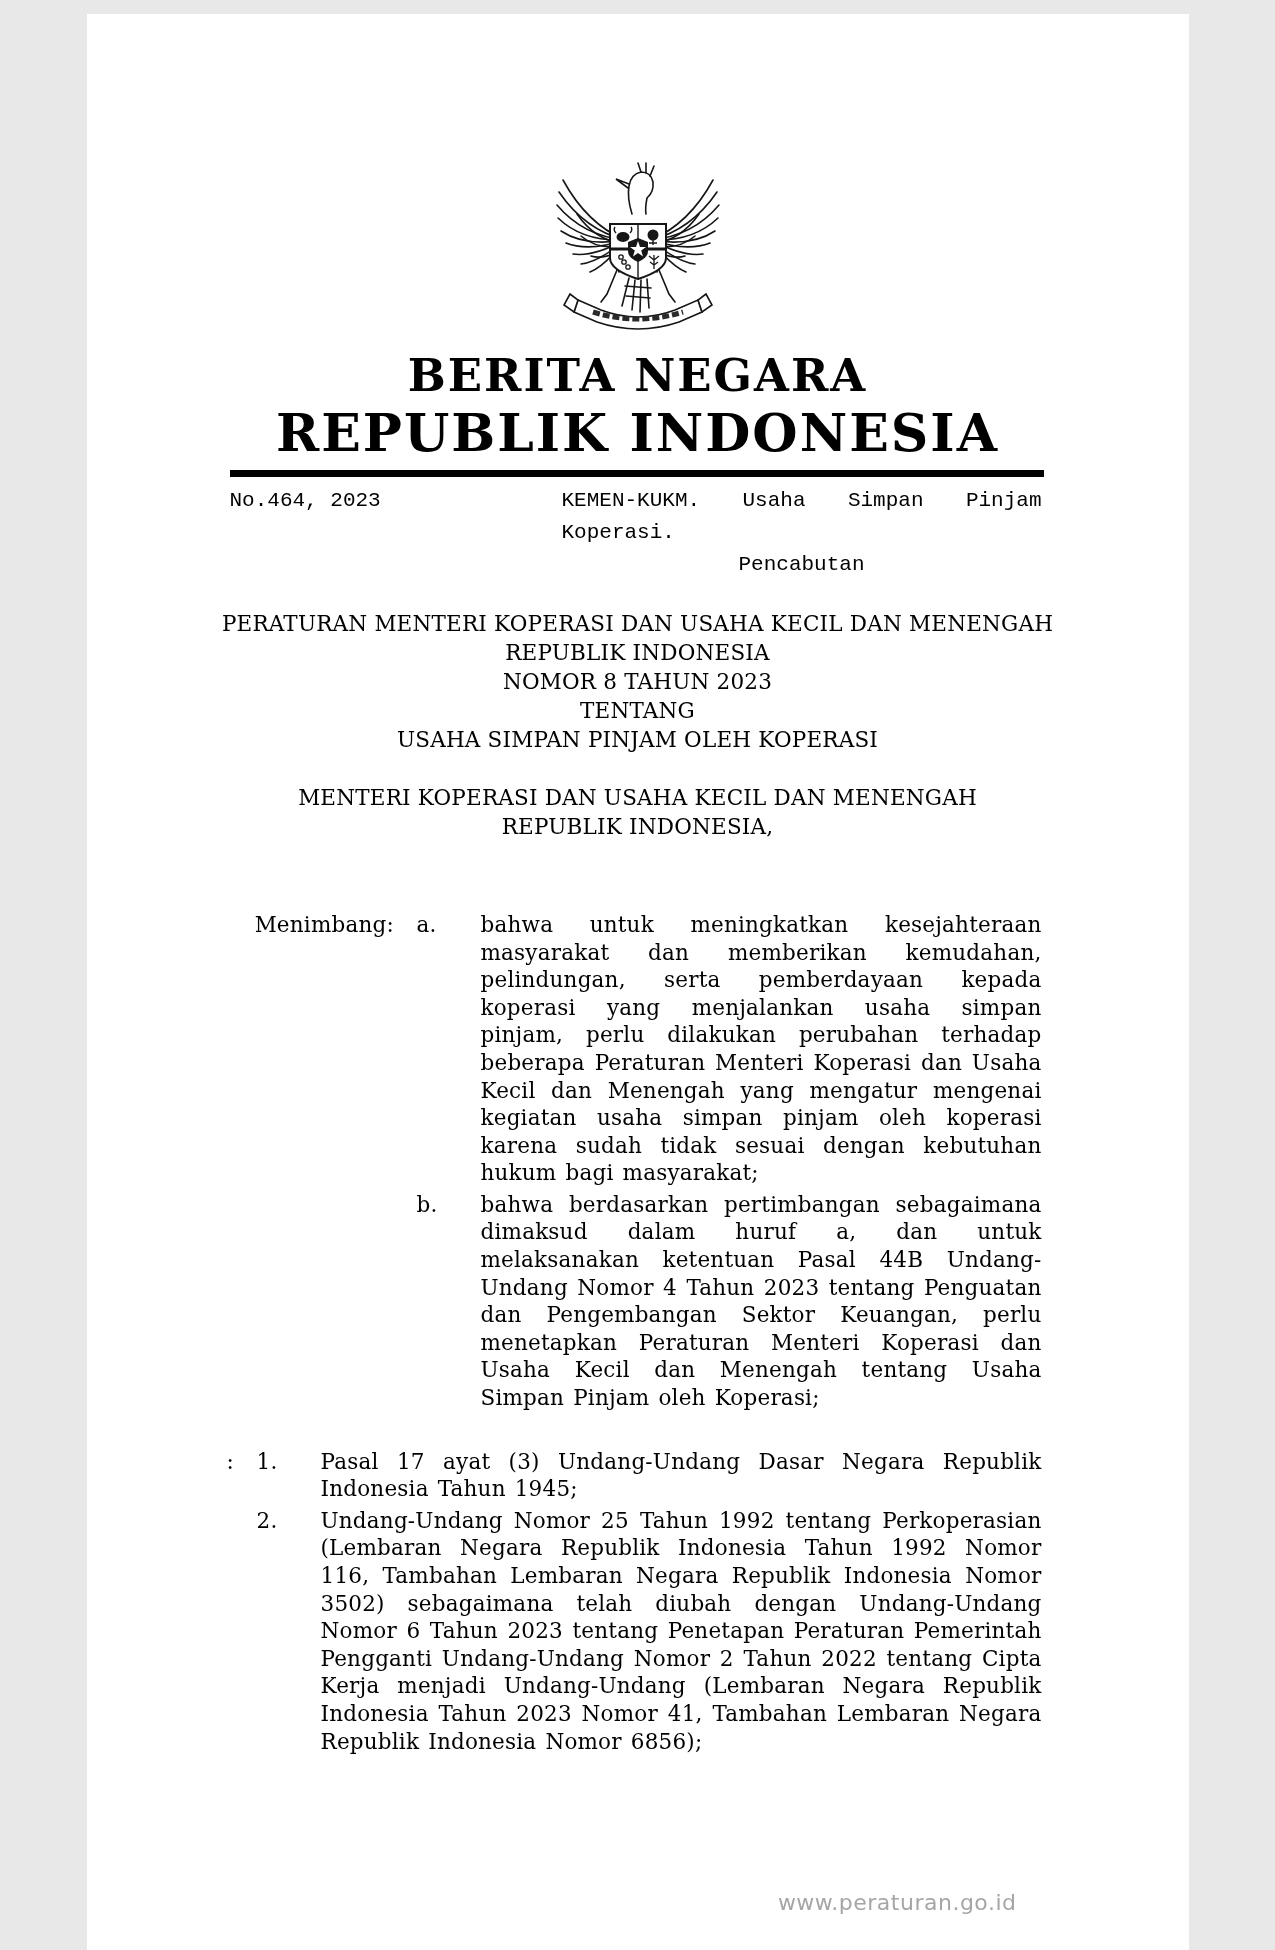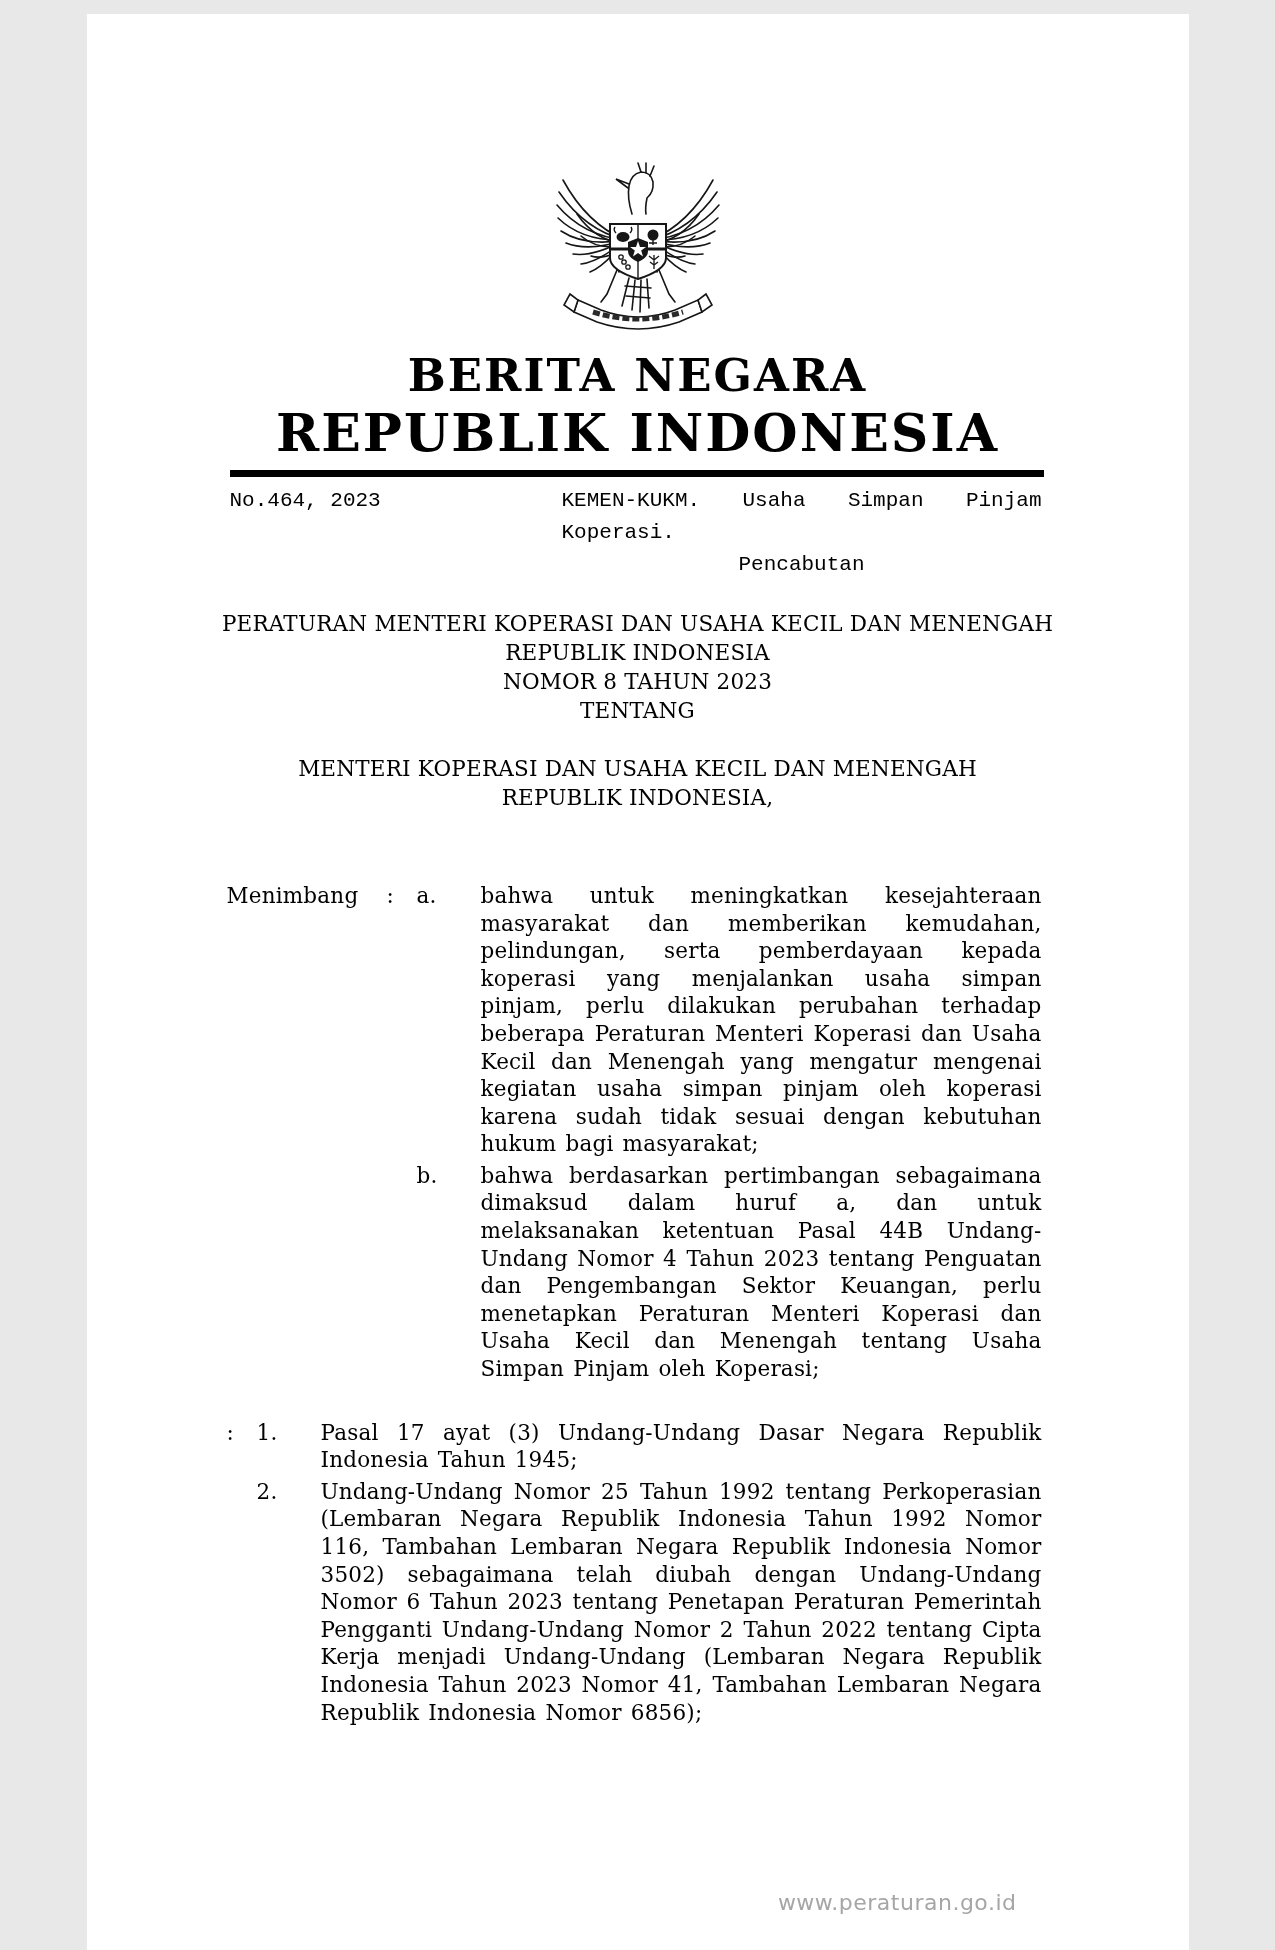--- a/index.html
+++ b/index.html
@@ -41,21 +41,21 @@
     font-size:21.5px;line-height:29px;letter-spacing:0.2px;
   }
   .sections{margin:0 147px 0 140px;}
   .section{
     display:flex;
     font-size:21.5px;line-height:27.6px;
     letter-spacing:0.2px;word-spacing:2px;
   }
   .section-menimbang{margin-top:70px;}
   .section-mengingat{margin-top:36px;}
-  .sec-label{width:160px;flex:0 0 160px;}
+  .sec-label{width:160px;flex:0 0 160px;text-align:right;}
   .sec-colon{width:30px;flex:0 0 30px;}
   .sec-items{flex:1;}
   .sec-item{display:flex;}
   .sec-item + .sec-item{margin-top:4px;}
   .item-marker{width:64px;flex:0 0 64px;}
   .item-text{flex:1;text-align:justify;}
   .footer-url{
     position:absolute;top:1876px;right:172px;
     font-family:"DejaVu Sans","Liberation Sans",sans-serif;
     font-size:22px;color:#a6a6a6;letter-spacing:0.5px;
@@ -158,20 +158,21 @@
       <span class="subject-l1">KEMEN-KUKM. Usaha Simpan Pinjam Koperasi.</span>
       <span class="subject-l2">Pencabutan</span>
     </div>
   </div>
 
   <div class="doc-title">
     <div>PERATURAN MENTERI KOPERASI DAN USAHA KECIL DAN MENENGAH</div>
     <div>REPUBLIK INDONESIA</div>
     <div>NOMOR 8 TAHUN 2023</div>
     <div>TENTANG</div>
+    <div>USAHA SIMPAN PINJAM OLEH KOPERASI</div>
   </div>
 
   <div class="authority">
     <div>MENTERI KOPERASI DAN USAHA KECIL DAN MENENGAH</div>
     <div>REPUBLIK INDONESIA,</div>
   </div>
 
   <div class="sections">
 
     <div class="section section-menimbang">

